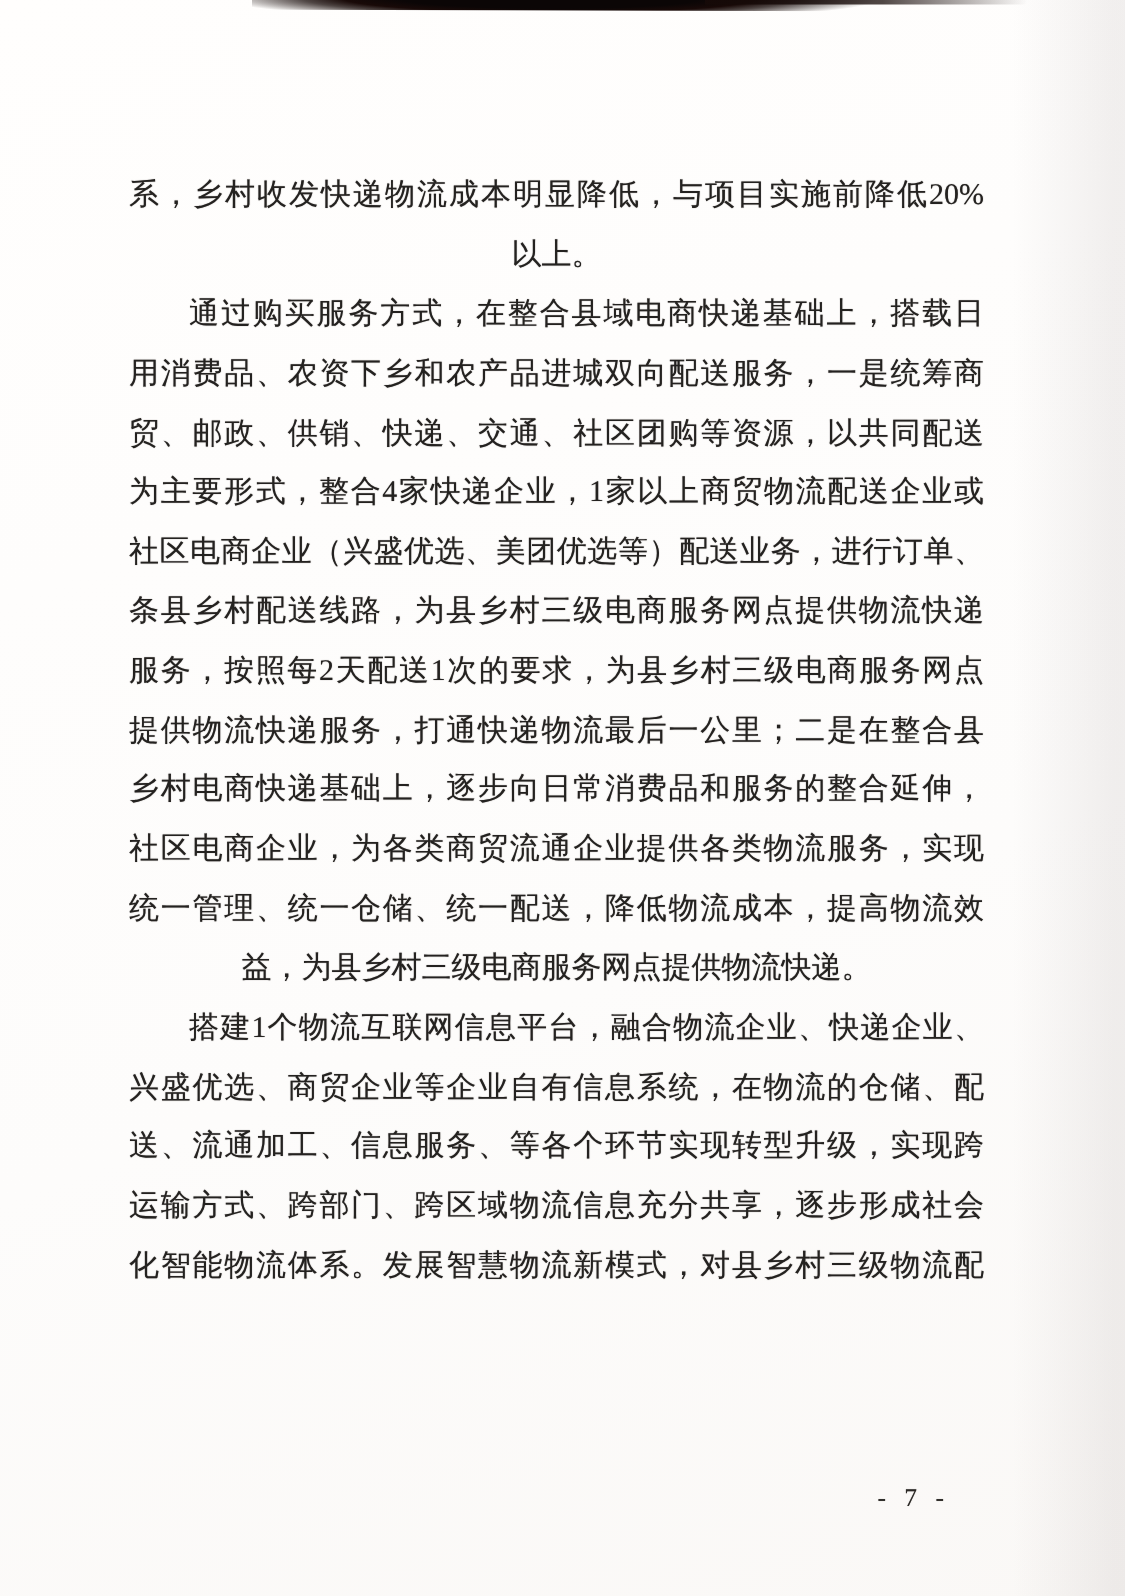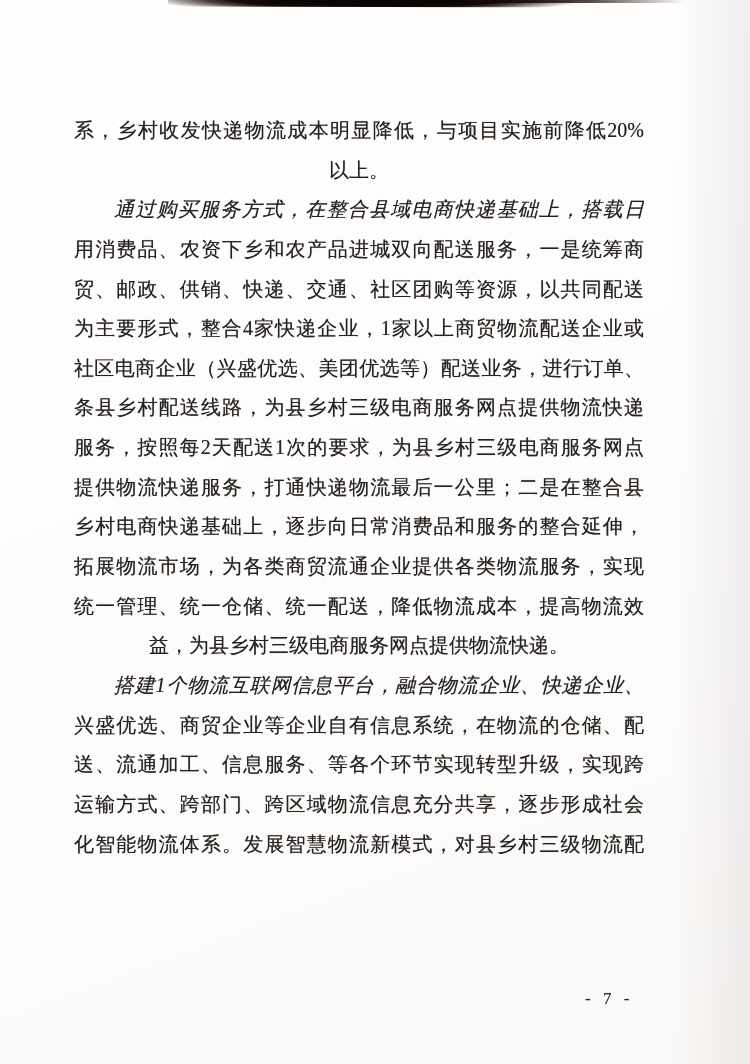--- a/index.html
+++ b/index.html
@@ -41,42 +41,41 @@
     width: 215px;
     height: 3px;
     background: linear-gradient(to right,
                 rgba(22,10,8,0.92) 0%,
                 rgba(22,10,8,0.75) 55%,
                 rgba(22,10,8,0.0) 100%);
     border-radius: 0 0 3px 0;
   }
   .content {
     position: absolute;
-    left: 74px;
+    left: 86px;
     top: 111px;
     width: 570px;
     color: #242220;
     font-size: 20px;
     text-shadow: 0 0 0.7px rgba(40,32,30,0.55);
   }
   .line {
     height: 39.65px;
     line-height: 39.65px;
     white-space: nowrap;
     text-align: center;
   }
   .line.fill {
     white-space: normal;
     text-align: justify;
     text-align-last: justify;
     overflow: hidden;
   }
   .line.indent {
     text-indent: 2em;
-    font-style: italic;
   }
   .page-number {
     position: absolute;
     left: 585px;
     top: 989px;
     font-size: 17px;
     letter-spacing: 4px;
     color: #2b2926;
     text-shadow: 0 0 0.5px rgba(40,35,30,0.5);
     font-family: "Liberation Serif", "DejaVu Serif", serif;
@@ -95,21 +94,21 @@
     <div class="line">以上。</div>
     <div class="line fill indent">通过购买服务方式，在整合县域电商快递基础上，搭载日</div>
     <div class="line fill">用消费品、农资下乡和农产品进城双向配送服务，一是统筹商</div>
     <div class="line fill">贸、邮政、供销、快递、交通、社区团购等资源，以共同配送</div>
     <div class="line fill">为主要形式，整合4家快递企业，1家以上商贸物流配送企业或</div>
     <div class="line fill">社区电商企业（兴盛优选、美团优选等）配送业务，进行订单、</div>
     <div class="line fill">条县乡村配送线路，为县乡村三级电商服务网点提供物流快递</div>
     <div class="line fill">服务，按照每2天配送1次的要求，为县乡村三级电商服务网点</div>
     <div class="line fill">提供物流快递服务，打通快递物流最后一公里；二是在整合县</div>
     <div class="line fill">乡村电商快递基础上，逐步向日常消费品和服务的整合延伸，</div>
-    <div class="line fill">拓展物流市场，为各类商贸流通企业提供各类物流服务，实现</div>
+    <div class="line fill">社区电商企业，为各类商贸流通企业提供各类物流服务，实现</div>
     <div class="line fill">统一管理、统一仓储、统一配送，降低物流成本，提高物流效</div>
     <div class="line">益，为县乡村三级电商服务网点提供物流快递。</div>
     <div class="line fill indent">搭建1个物流互联网信息平台，融合物流企业、快递企业、</div>
     <div class="line fill">兴盛优选、商贸企业等企业自有信息系统，在物流的仓储、配</div>
     <div class="line fill">送、流通加工、信息服务、等各个环节实现转型升级，实现跨</div>
     <div class="line fill">运输方式、跨部门、跨区域物流信息充分共享，逐步形成社会</div>
     <div class="line fill">化智能物流体系。发展智慧物流新模式，对县乡村三级物流配</div>
   </div>
 
   <div class="page-number">- 7 -</div>

